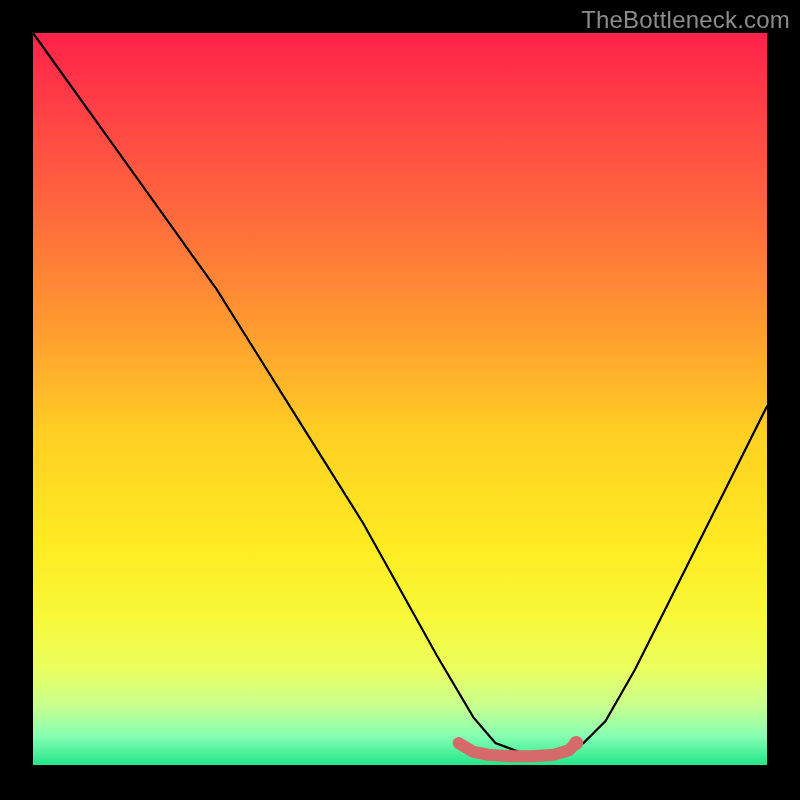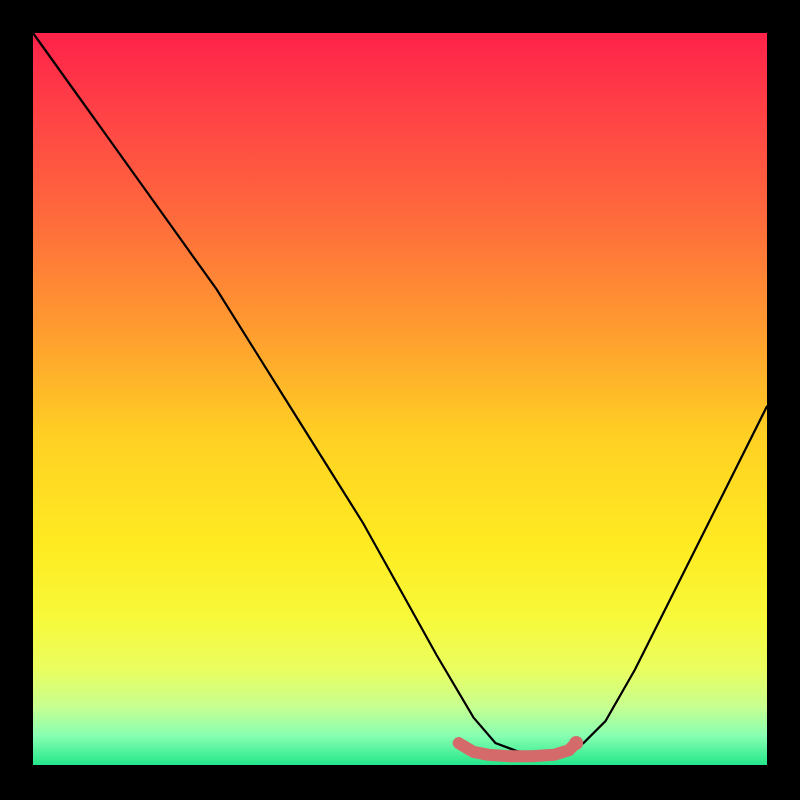--- a/index.html
+++ b/index.html
@@ -53,18 +53,19 @@
     width: 734px;
     height: 732px;
     overflow: visible;
   }
 </style>
 </head>
 <body>
 
 <div class="chart-container">
   <div class="plotbg"></div>
+  <div class="watermark">TheBottleneck.com</div>
   <svg class="curve" viewBox="0 0 734 732" preserveAspectRatio="none">
     <path id="series-0" fill="none" stroke="#000000" stroke-width="2.2" stroke-linecap="round" d="M0.00 0.00 L36.70 51.24 L73.40 102.48 L110.10 153.72 L146.80 204.96 L183.50 256.20 L220.20 314.76 L256.90 373.32 L293.60 431.88 L330.30 490.44 L367.00 556.32 L403.70 622.20 L440.40 684.42 L462.42 710.04 L491.78 721.02 L513.80 722.48 L528.48 721.02 L550.50 710.04 L572.52 688.08 L601.88 636.84 L631.24 578.28 L660.60 519.72 L689.96 461.16 L734.00 373.32"></path>
     <path id="series-1" fill="none" stroke="#d46a6a" stroke-width="12" stroke-linecap="round" stroke-linejoin="round" d="M425.72 710.04 L440.40 718.82 L455.08 721.75 L477.10 723.22 L499.12 723.22 L521.14 721.75 L535.82 717.36 L543.16 710.04"></path>
     <circle id="optimal-point" r="7" fill="#d46a6a" cx="543.16" cy="710.04"></circle>
   </svg>
 </div>
 
 </body></html>

